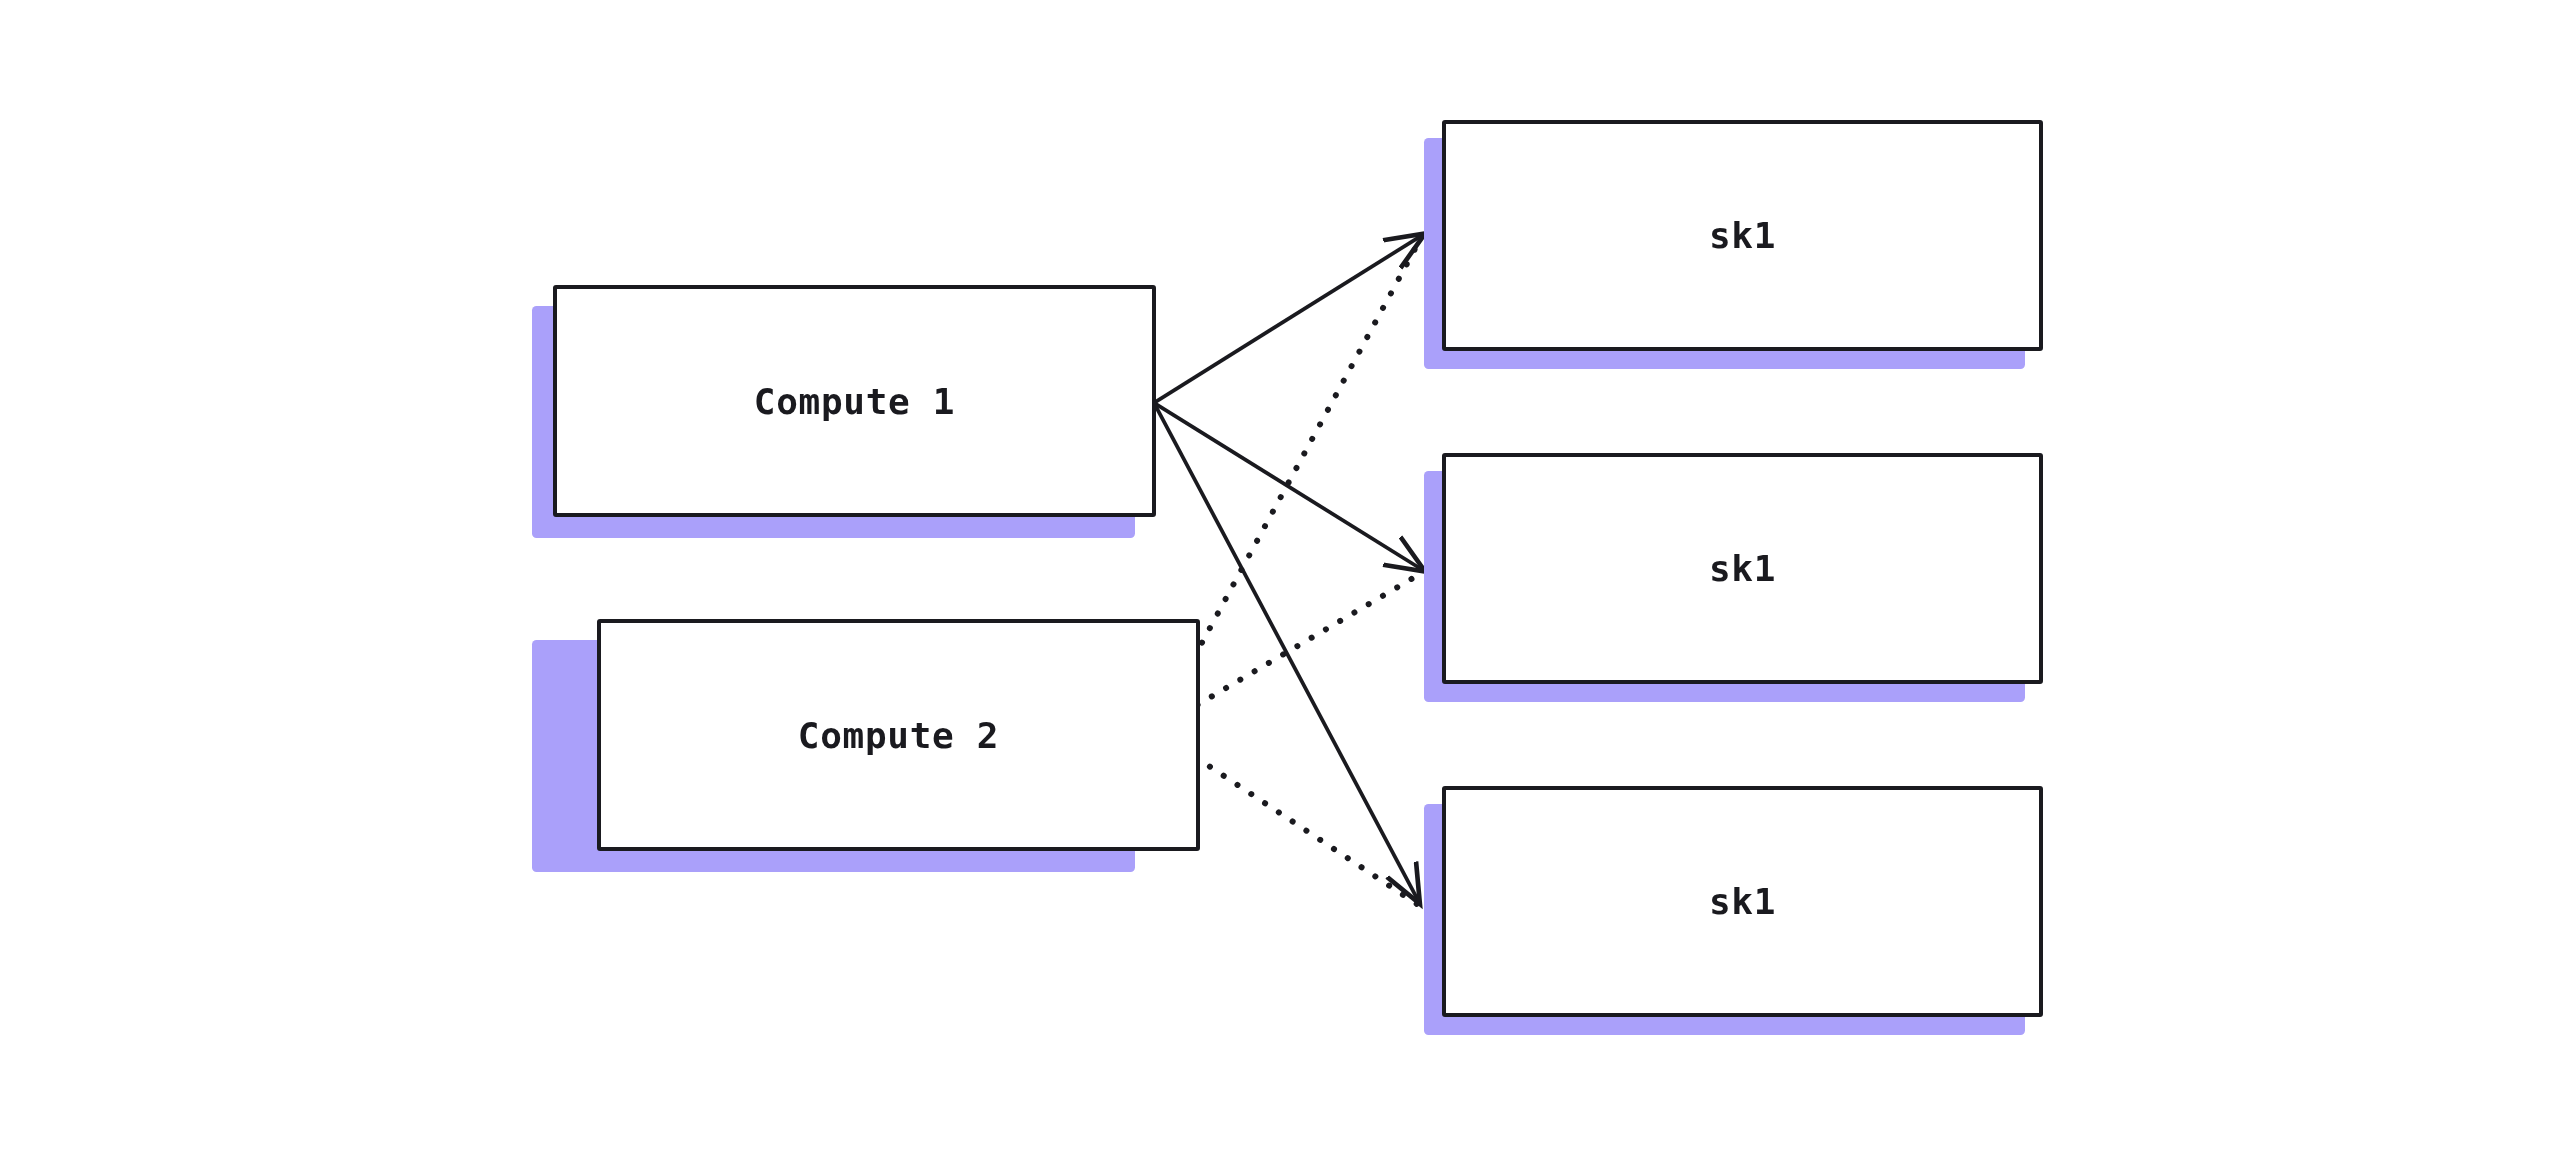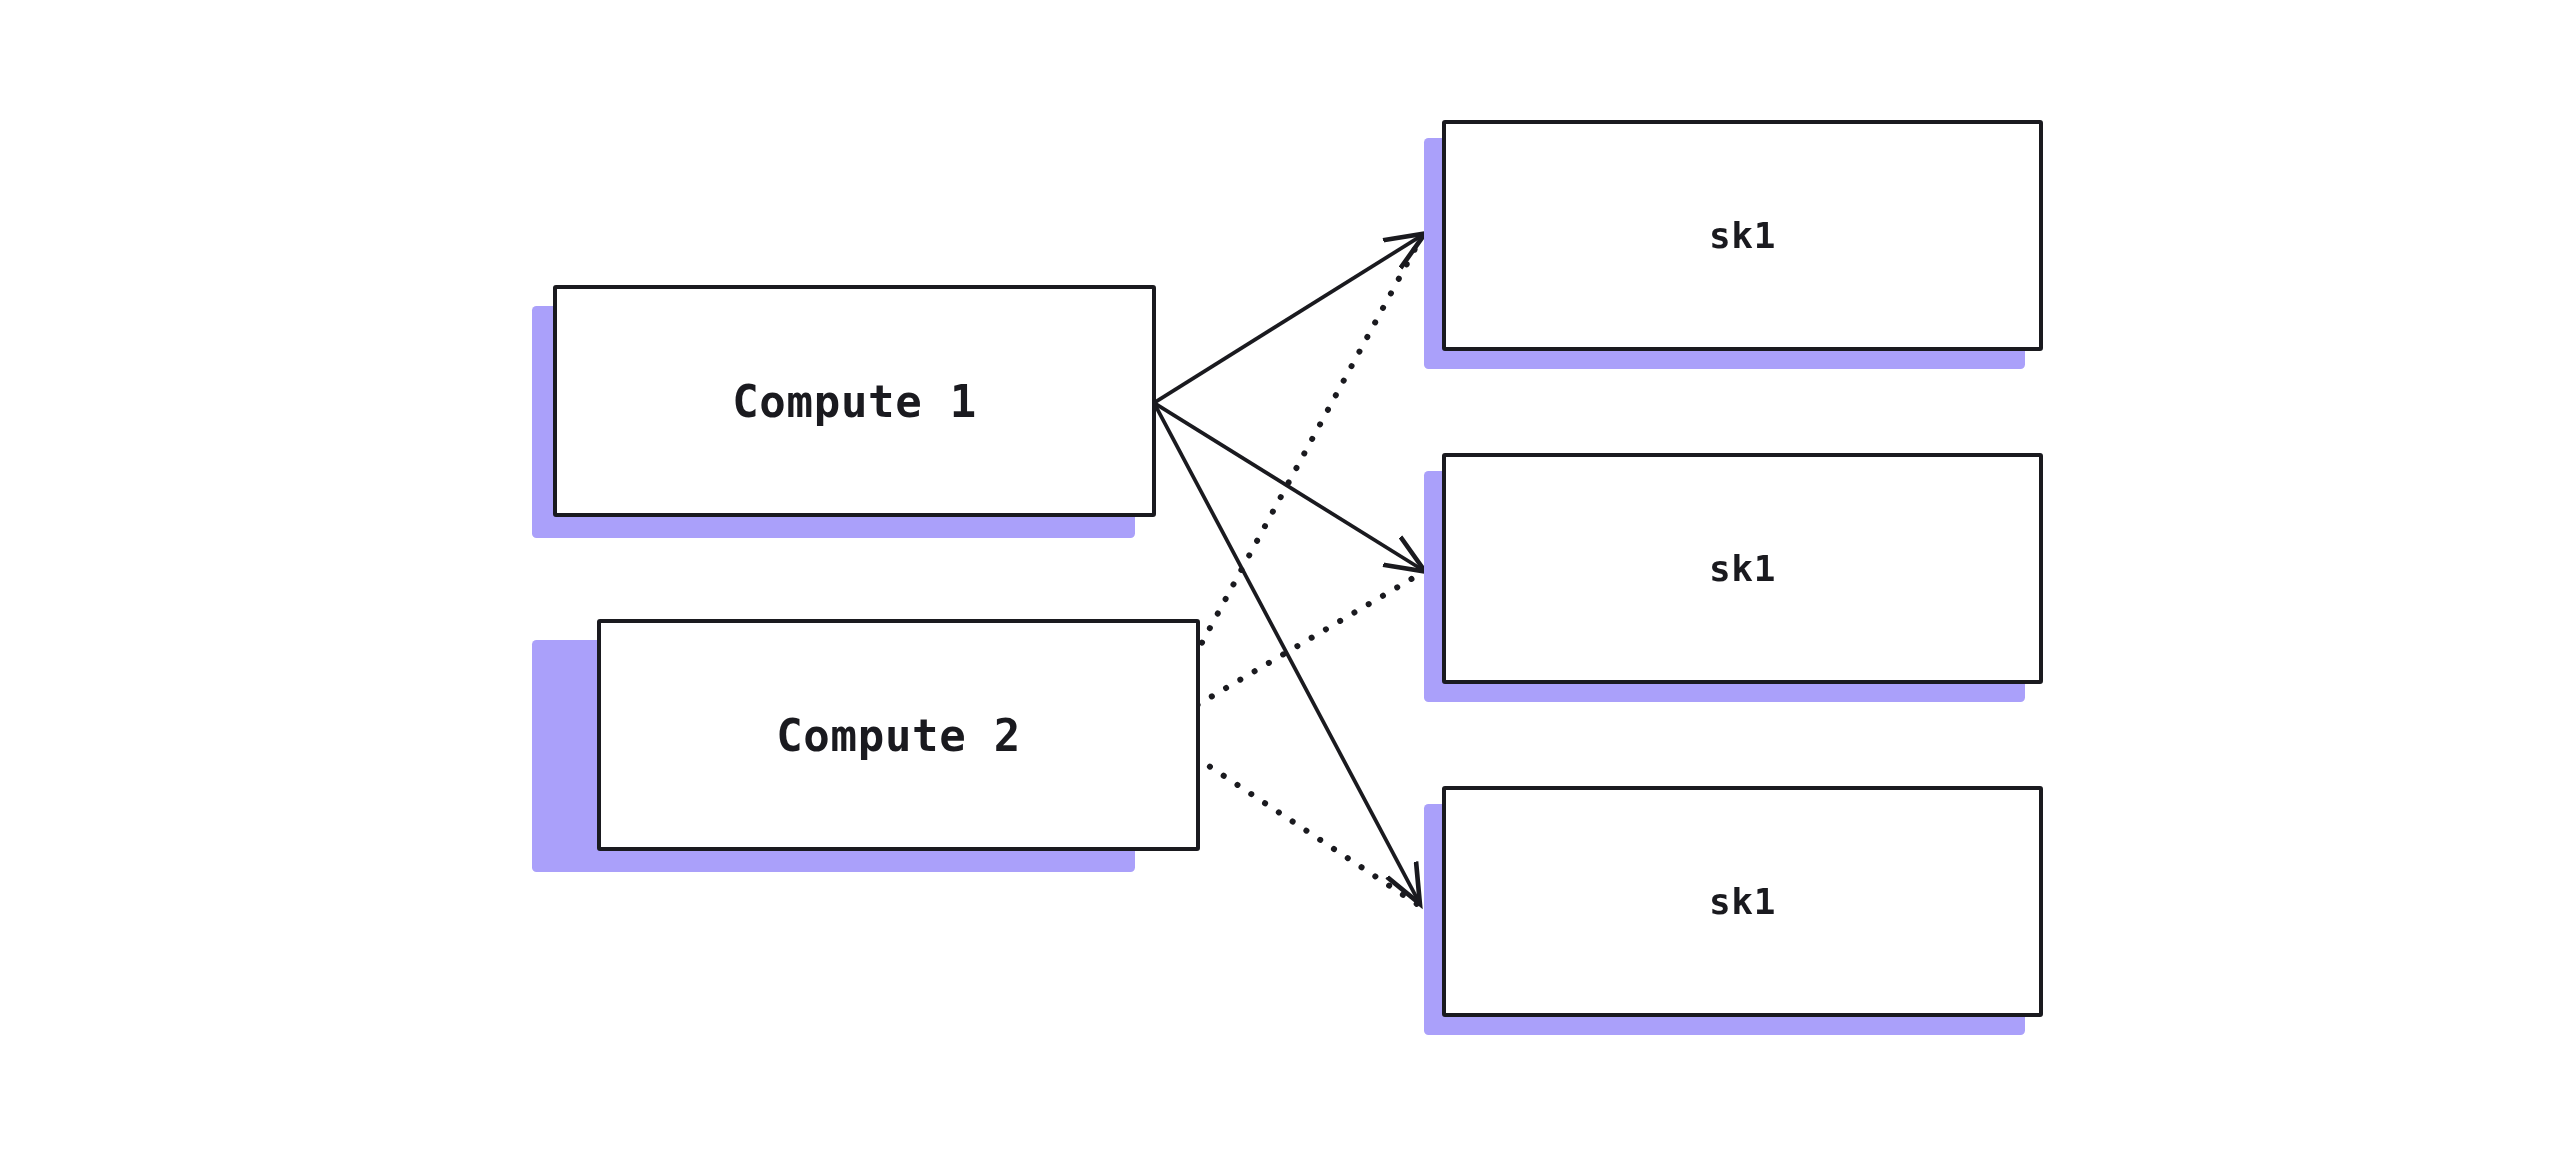--- a/index.html
+++ b/index.html
@@ -37,21 +37,21 @@
     justify-content: center;
   }
   .node-label {
     font-family: "DejaVu Sans Mono", monospace;
     font-weight: bold;
     color: #1a1a1f;
     letter-spacing: 0.7px;
     white-space: nowrap;
     user-select: none;
   }
-  .label-compute { font-size: 44px; }
+  .label-compute { font-size: 36px; }
   .label-sk { font-size: 36px; }
 
   #edges {
     position: absolute;
     left: 0; top: 0;
     width: 2576px;
     height: 1153px;
     pointer-events: none;
   }
 </style>

